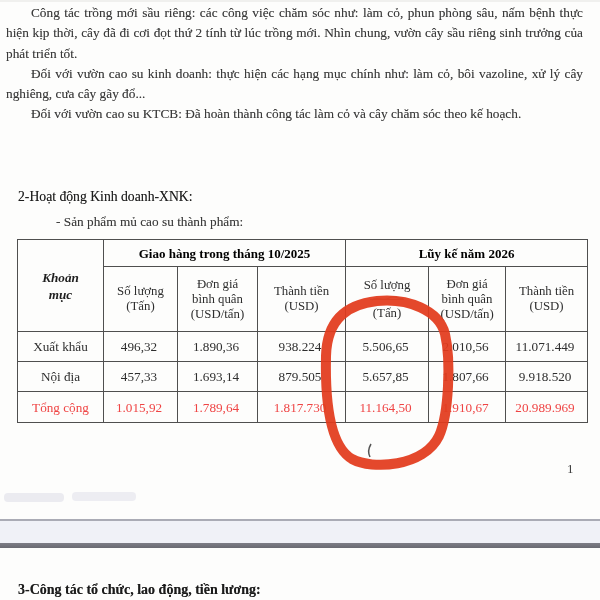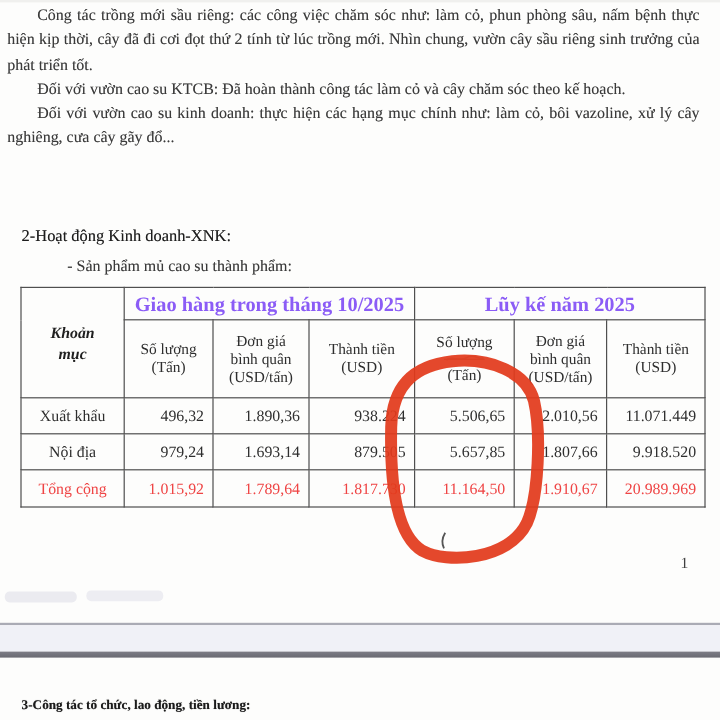--- a/index.html
+++ b/index.html
@@ -40,27 +40,27 @@
   table.report {
     position: absolute; left: 17px; top: 239px; width: 570px;
     border-collapse: collapse; table-layout: fixed;
     font-size: 12.8px; color: #2e2e2e;
   }
   table.report td {
     border: 1px solid #4f4f4f; padding: 0 4px;
     vertical-align: middle; text-align: center;
     line-height: 15px;
   }
-  td.group { font-weight: bold; font-size: 17px; color: #8b5cf6; height: 27px; }
+  td.group { font-weight: bold; font-size: 13px; color: #000000; height: 27px; }
   td.corner { font-weight: bold; font-size: 13.2px; color: #1f1f1f; font-style: italic; }
   .corner-inner { width: 52px; margin: 0 auto; line-height: 17px; }
   tr.subhead td { height: 65px; }
   .sh-line { line-height: 15px; }
   tr.data td { height: 30px; font-size: 13.2px; }
-  tr.data td.num { text-align: right; padding-right: 7px; }
+  tr.data td.num { text-align: center; padding-right: 7px; }
   tr.data td.label { }
   tr.total td { font-weight: normal; color: #ef4444; height: 31px; }
   .scribble { height: 13px; display: flex; align-items: center; justify-content: center; opacity: .85; }
 
   
   svg.annot { position: absolute; left: 0; top: 0; z-index: 5; pointer-events: none; }
 
   .page-number {
     position: absolute; left: 567px; top: 461px;
     font-size: 13px; color: #3f3f3f;
@@ -71,35 +71,35 @@
   .smudge-b { position: absolute; left: 72px; top: 492px; width: 64px; height: 9px; background: #ededf2; border-radius: 4px; }
 
   
   .sep-line { position: absolute; left: 0; top: 519px; width: 600px; height: 2px; background: #aaabb5; }
   .sep-band { position: absolute; left: 0; top: 521px; width: 600px; height: 22px; background: #f0f1f7; }
   .sep-shadow { position: absolute; left: 0; top: 543px; width: 600px; height: 5px;
                 background: linear-gradient(#7d7d86, #6a6a72); }
 
   .h3-heading {
     position: absolute; left: 18px; top: 582px;
-    font-size: 11px; font-weight: bold; color: #1b1b1b;
+    font-size: 14px; font-weight: bold; color: #1b1b1b;
     text-shadow: 0 0 0.6px rgba(20,20,20,0.55);
     white-space: nowrap;
   }
 </style>
 </head>
 <body>
 
 <div class="photo">
   <div class="top-edge"></div>
 
   <div class="doc-text">
     <p>Công tác trồng mới sầu riêng: các công việc chăm sóc như: làm cỏ, phun phòng sâu, nấm bệnh thực hiện kịp thời, cây đã đi cơi đọt thứ 2 tính từ lúc trồng mới. Nhìn chung, vườn cây sầu riêng sinh trưởng của phát triển tốt.</p>
+    <p>Đối với vườn cao su kinh doanh: thực hiện các hạng mục chính như: làm cỏ, bôi vazoline, xử lý cây nghiêng, cưa cây gãy đổ...</p>
     <p>Đối với vườn cao su KTCB: Đã hoàn thành công tác làm cỏ và cây chăm sóc theo kế hoạch.</p>
-    <p>Đối với vườn cao su kinh doanh: thực hiện các hạng mục chính như: làm cỏ, bôi vazoline, xử lý cây nghiêng, cưa cây gãy đổ...</p>
   </div>
 
   <div class="h2-heading">2-Hoạt động Kinh doanh-XNK:</div>
   <div class="bullet-line">- Sản phẩm mủ cao su thành phẩm:</div>
 
   <table class="report">
     <colgroup>
       <col style="width:86px">
         <col style="width:74px">
         <col style="width:80px">
@@ -107,21 +107,21 @@
       <col style="width:83px">
         <col style="width:77px">
         <col style="width:82px">
     </colgroup>
     <tbody>
       <tr>
         <td rowspan="2" class="corner">
           <div class="corner-inner">Khoản mục</div>
         </td>
         <td colspan="3" class="group">Giao hàng trong tháng 10/2025</td>
-        <td colspan="3" class="group">Lũy kế năm 2025</td>
+        <td colspan="3" class="group">Lũy kế năm 2026</td>
       </tr>
       <tr class="subhead">
         <td>
           <div class="sh-line">Số lượng</div>
           <div class="sh-line">(Tấn)</div>
         </td>
         <td>
           <div class="sh-line">Đơn giá</div>
           <div class="sh-line">bình quân</div>
           <div class="sh-line">(USD/tấn)</div>
@@ -154,21 +154,21 @@
         <td class="label">Xuất khẩu</td>
         <td class="num">496,32</td>
         <td class="num">1.890,36</td>
         <td class="num">938.224</td>
         <td class="num">5.506,65</td>
         <td class="num">2.010,56</td>
         <td class="num">11.071.449</td>
       </tr>
       <tr class="data">
         <td class="label">Nội địa</td>
-        <td class="num">979,24</td>
+        <td class="num">457,33</td>
         <td class="num">1.693,14</td>
         <td class="num">879.505</td>
         <td class="num">5.657,85</td>
         <td class="num">1.807,66</td>
         <td class="num">9.918.520</td>
       </tr>
       <tr class="data total">
         <td class="label">Tổng cộng</td>
         <td class="num">1.015,92</td>
         <td class="num">1.789,64</td>

